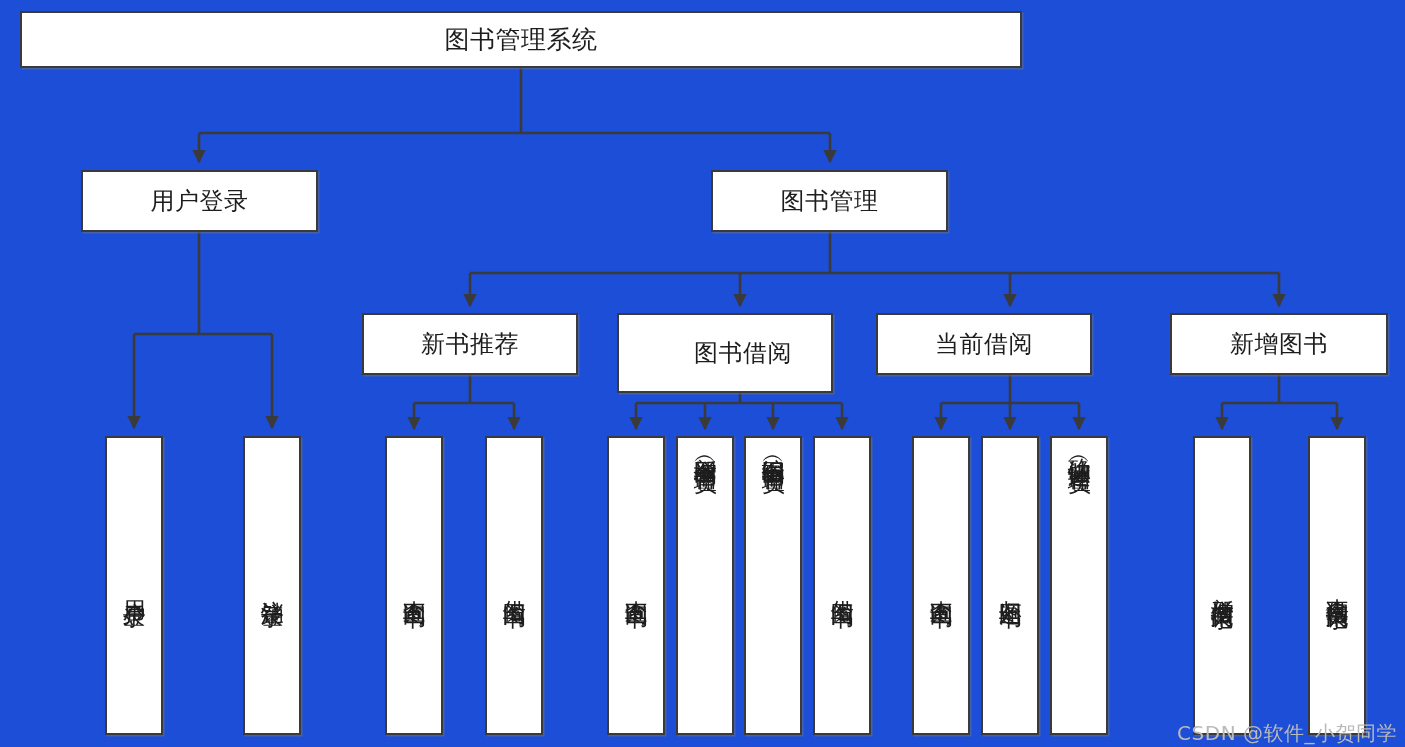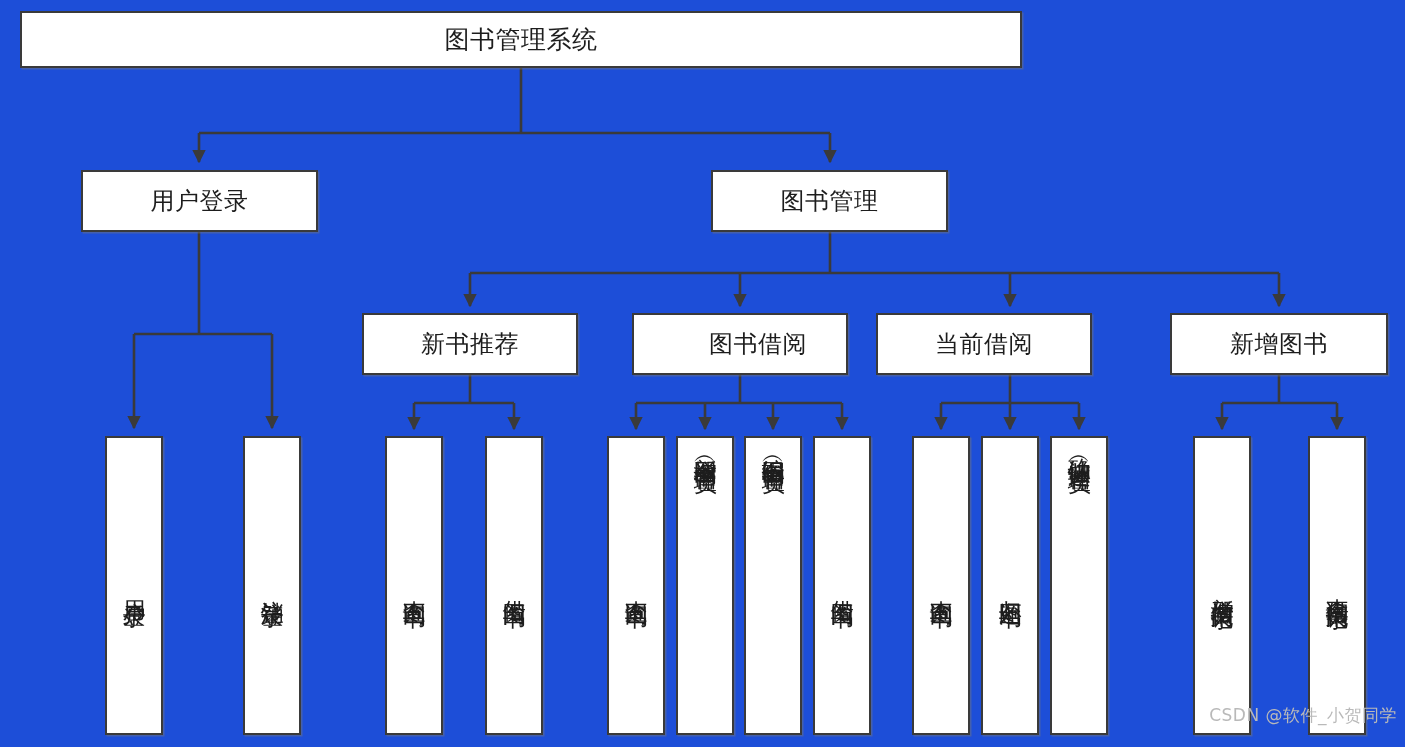--- a/index.html
+++ b/index.html
@@ -67,22 +67,22 @@
     margin: 0 auto;
   }
   
   .node.leaf.short {
     align-items: center;
     padding-top: 0;
   }
   .watermark {
     position: absolute;
     right: 8px;
-    bottom: 20px;
-    font-size: 17px;
+    bottom: 0;
+    font-size: 20px;
     color: #b9b9b9;
     letter-spacing: 0.5px;
     white-space: nowrap;
     user-select: none;
   }
 </style>
 </head>
 <body>
 
 <div id="diagram-root">
@@ -144,21 +144,21 @@
   <div class="node horiz" style="left:81px; top:170px; width:237px; height:62px;">
     <span class="node-label">用户登录</span>
   </div>
   <div class="node horiz" style="left:711px; top:170px; width:237px; height:62px;">
     <span class="node-label">图书管理</span>
   </div>
 
   <div class="node horiz" style="left:362px; top:313px; width:216px; height:62px;">
     <span class="node-label">新书推荐</span>
   </div>
-  <div class="node horiz" style="left:632px; top:313px; width:216px; height:62px;padding-left:36px;">
+  <div class="node horiz" style="left:617px; top:313px; width:216px; height:80px;padding-left:36px;">
     <span class="node-label">图书借阅</span>
   </div>
   <div class="node horiz" style="left:876px; top:313px; width:216px; height:62px;">
     <span class="node-label">当前借阅</span>
   </div>
   <div class="node horiz" style="left:1170px; top:313px; width:218px; height:62px;">
     <span class="node-label">新增图书</span>
   </div>
 
   <div class="node leaf short" style="left:105px; top:436px; width:58px; height:299px;">

